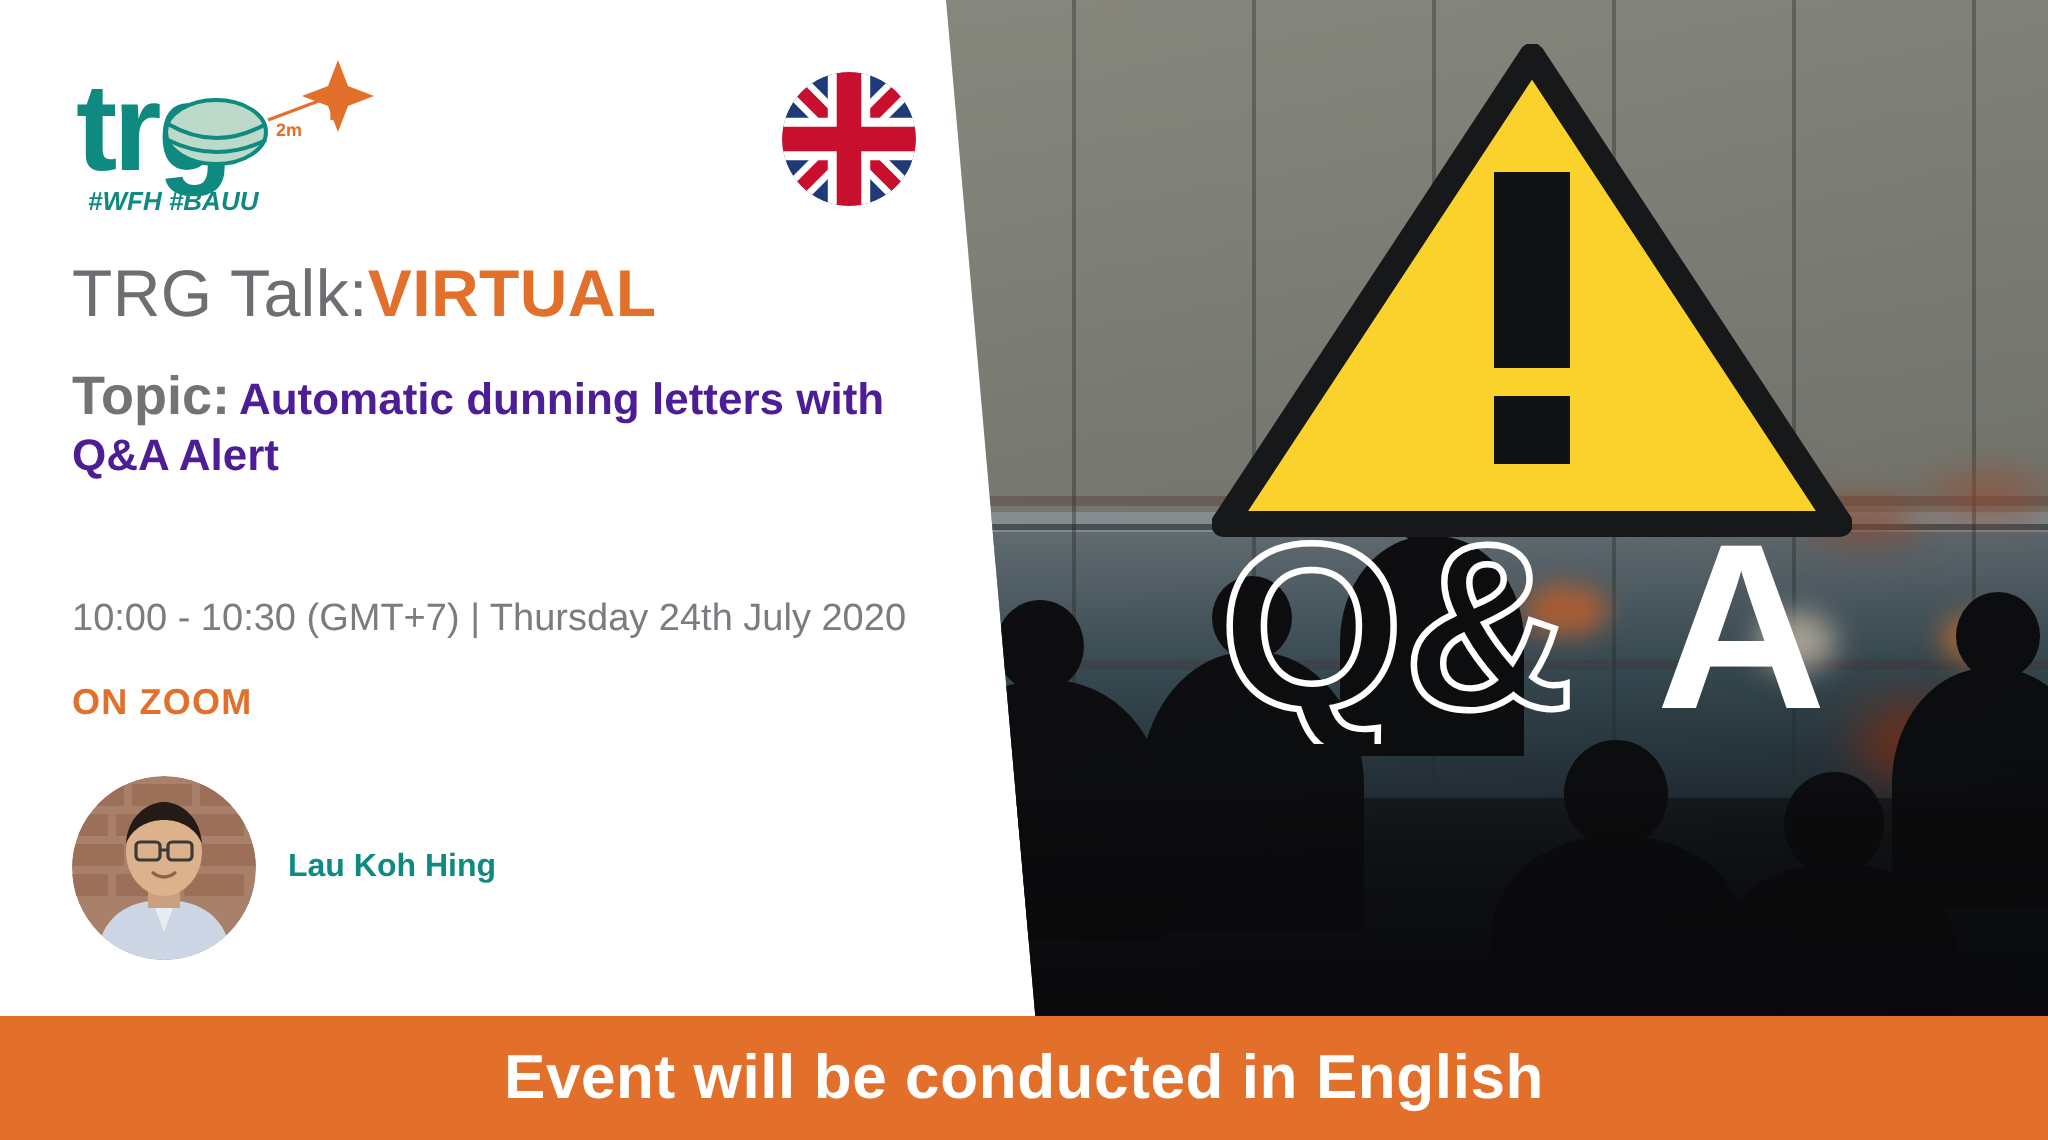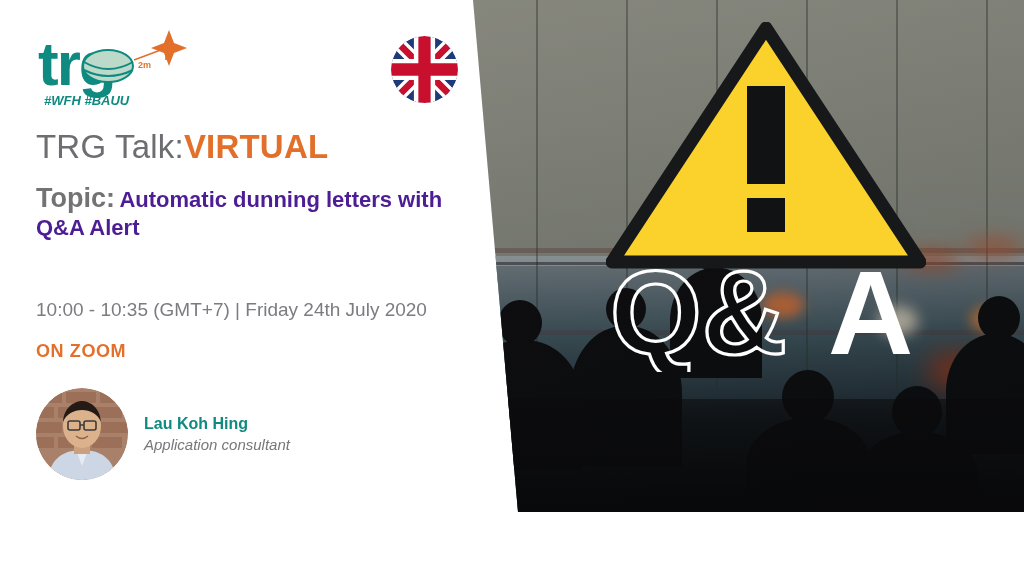--- a/index.html
+++ b/index.html
@@ -201,21 +201,21 @@
 
     <div class="talk">
       <span class="t1">TRG Talk:</span><span class="t2">VIRTUAL</span>
     </div>
 
     <div class="topic">
       <span class="lbl">Topic:</span>
       <span class="val">Automatic dunning letters with Q&amp;A Alert</span>
     </div>
 
-    <div class="when">10:00 - 10:35 (GMT+7) | Friday 24th July 2020</div>
+    <div class="when">10:00 - 10:30 (GMT+7) | Thursday 24th July 2020</div>
 
     <div class="zoom">ON ZOOM</div>
 
     <div class="speaker">
       <div class="avatar">
         <svg viewBox="0 0 92 92" xmlns="http://www.w3.org/2000/svg">
           <defs>
               <clipPath id="av">
                 <circle cx="46" cy="46" r="46"></circle>
               </clipPath>
@@ -251,20 +251,22 @@
               <rect x="48" y="33" width="12" height="9" rx="2"></rect>
               <line x1="44" y1="37" x2="48" y2="37"></line>
             </g>
 
             <path d="M40 48 Q46 53 52 48" stroke="#8d6247" stroke-width="1.6" fill="none"></path>
           </g>
         </svg>
       </div>
       <div class="sp-txt">
         <div class="sp-name">Lau Koh Hing</div>
-        <div class="sp-role">Application consultant</div>
       </div>
     </div>
   </div>
 
   <div class="banner-notch"></div>
+  <div class="banner">
+    <span>Event will be conducted in English</span>
+  </div>
 
 </div>
 
 </body></html>

